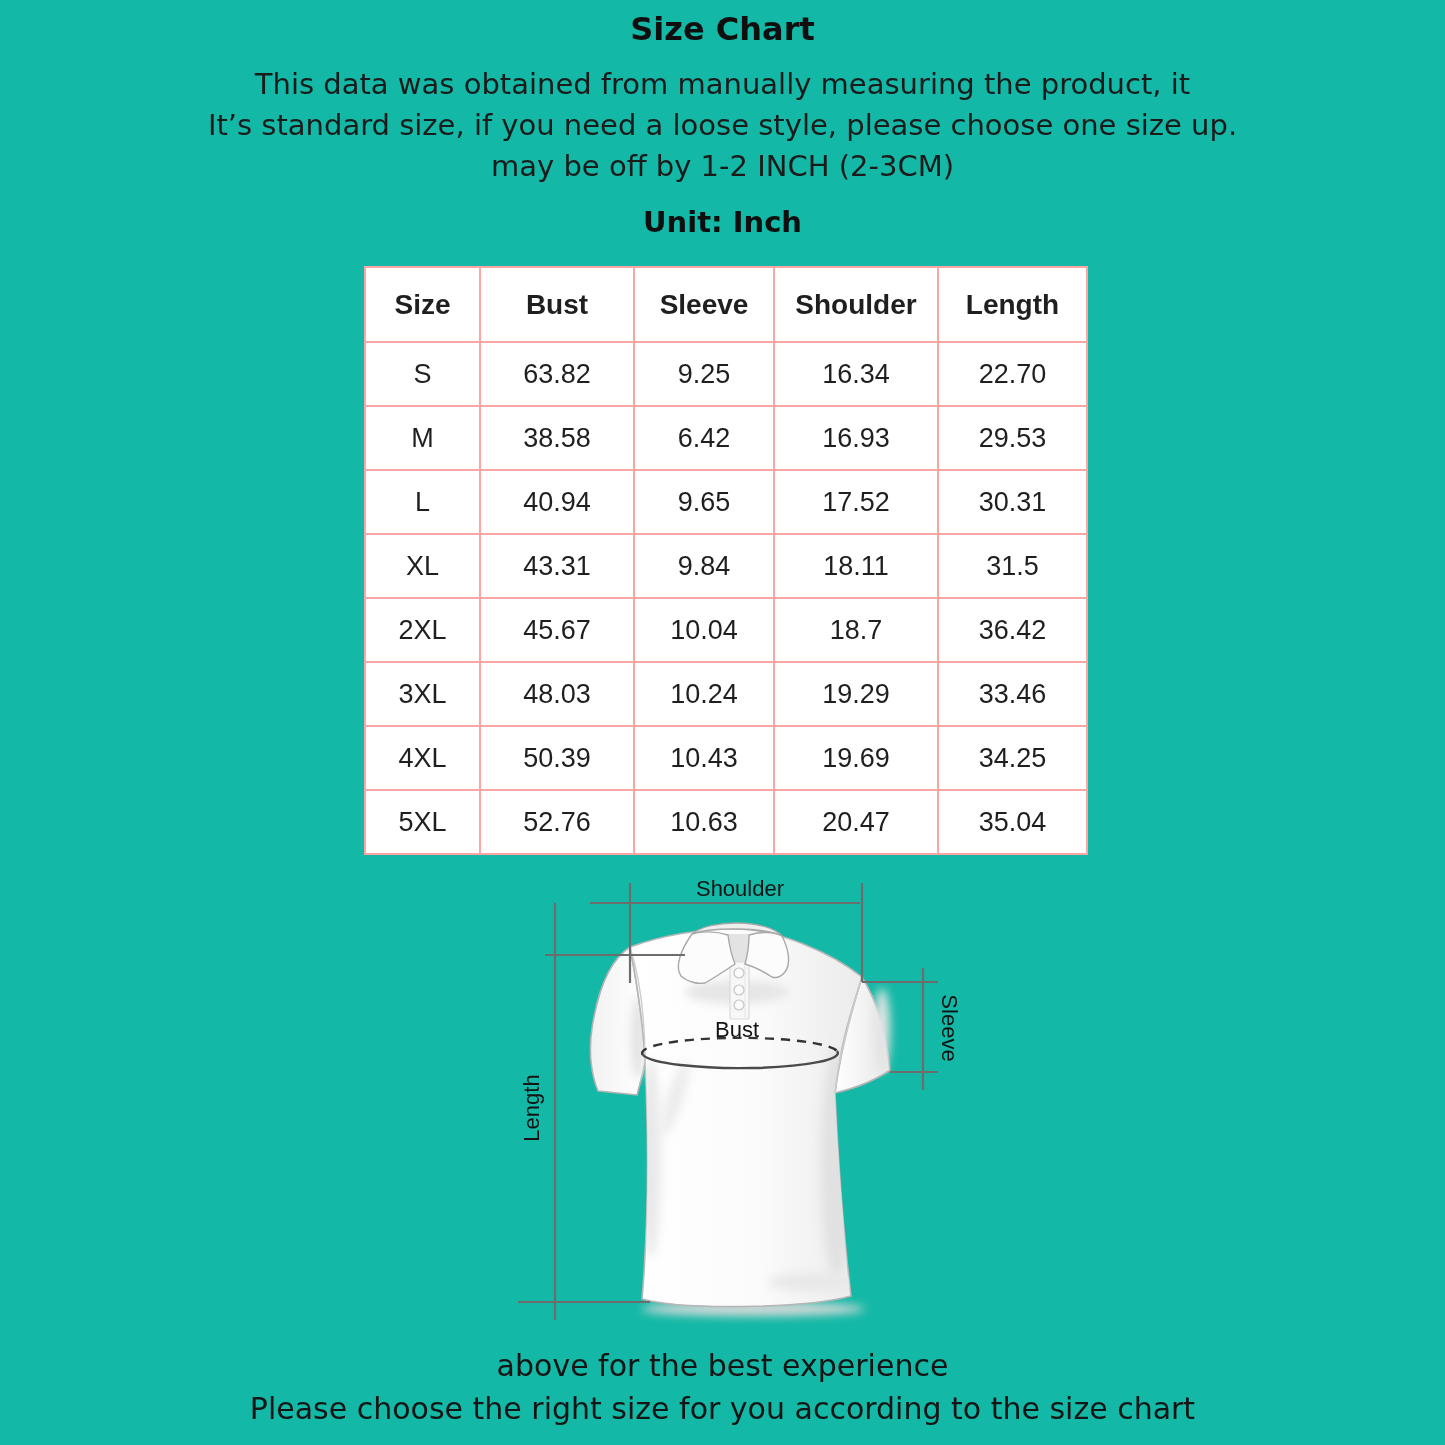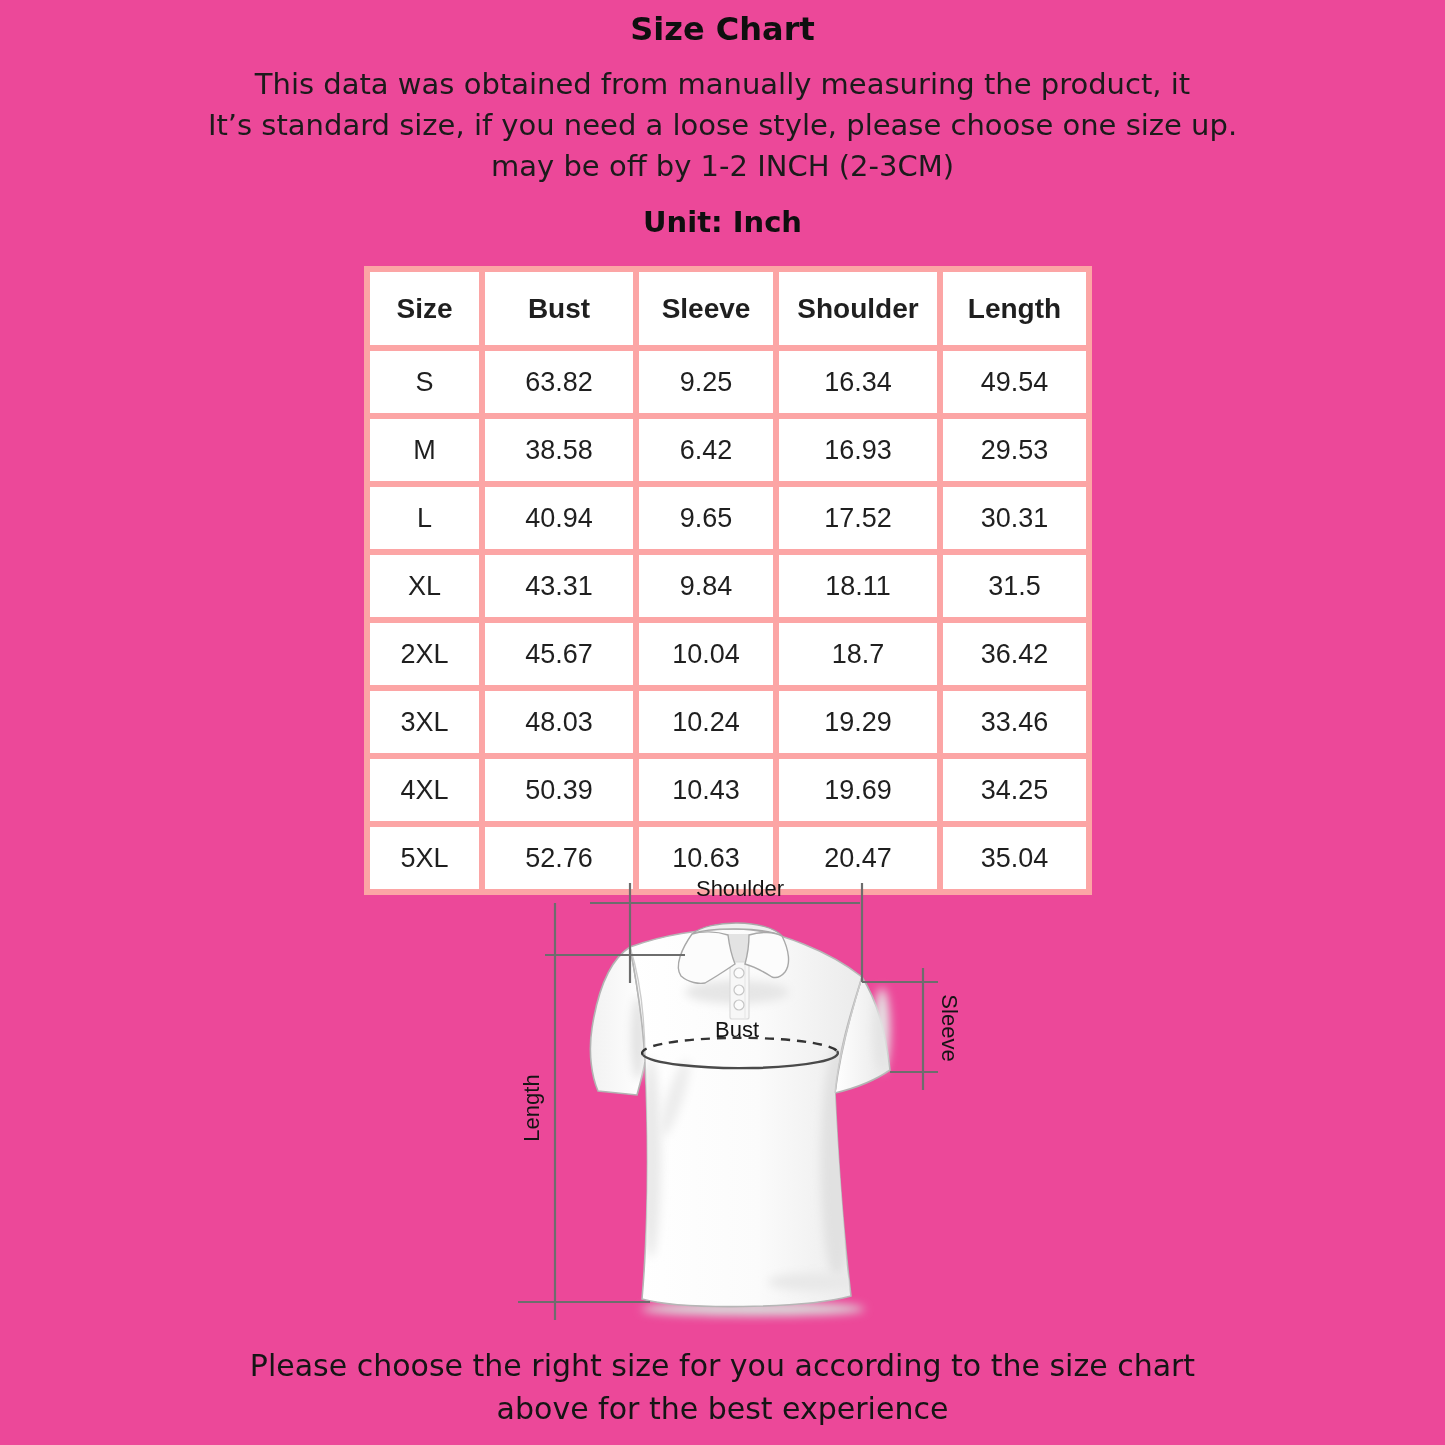--- a/index.html
+++ b/index.html
@@ -1,27 +1,27 @@
 <!DOCTYPE html>
 <html><head>
 <meta charset="utf-8">
 <style>
   html,body{margin:0;padding:0;background:#ffffff;}
-  .page{position:relative;width:1445px;height:1445px;background:#ec4899;overflow:hidden;
+  .page{position:relative;width:1445px;height:1445px;background:#14b8a6;overflow:hidden;
         font-family:"DejaVu Sans",sans-serif;color:#1a1a1a;}
   .title{position:absolute;top:10px;left:0;width:100%;text-align:center;
          font-size:32px;font-weight:700;color:#0f0f0f;}
   .desc{position:absolute;top:64px;left:0;width:100%;text-align:center;
         font-size:29px;line-height:41px;color:#1b1b1b;}
   .unit{position:absolute;top:205px;left:0;width:100%;text-align:center;
         font-size:29px;font-weight:700;color:#0f0f0f;}
   table.size-table{position:absolute;left:364px;top:266px;width:722px;
         border-collapse:collapse;table-layout:fixed;
         font-family:"Liberation Sans",sans-serif;}
-  .size-table th,.size-table td{border:6px solid #fca5a5;text-align:center;
+  .size-table th,.size-table td{border:2px solid #fca5a5;text-align:center;
         vertical-align:middle;background:#ffffff;color:#1f1f1f;padding:0;}
   .size-table th{height:73px;font-size:28px;font-weight:700;}
   .size-table td{height:62px;font-size:27px;font-weight:400;}
   col.c0{width:115px;} col.c1{width:154px;} col.c2{width:140px;}
   col.c3{width:164px;} col.c4{width:149px;}
   svg.diagram{position:absolute;left:505px;top:858px;width:490px;height:472px;}
   .measure{stroke:#6d6d6d;stroke-width:2.2;fill:none;}
   .dlabel{font-family:"Liberation Sans",sans-serif;font-size:22px;fill:#141414;}
   .footer{position:absolute;top:1344px;left:0;width:100%;text-align:center;
         font-size:30px;line-height:43px;color:#151515;}
@@ -57,21 +57,21 @@
         <th>Shoulder</th>
         <th>Length</th>
       </tr>
     </thead>
     <tbody>
       <tr>
         <td>S</td>
         <td>63.82</td>
         <td>9.25</td>
         <td>16.34</td>
-        <td>49.54</td>
+        <td>22.70</td>
       </tr>
       <tr>
         <td>M</td>
         <td>38.58</td>
         <td>6.42</td>
         <td>16.93</td>
         <td>29.53</td>
       </tr>
       <tr>
         <td>L</td>
@@ -188,17 +188,17 @@
       <line class="measure" x1="385" y1="214" x2="433" y2="214"></line>
     </g>
 
     <text class="dlabel" x="235" y="38" text-anchor="middle">Shoulder</text>
     <text class="dlabel" x="232" y="179" text-anchor="middle">Bust</text>
     <text class="dlabel" text-anchor="middle" transform="translate(437 170) rotate(90)" x="0" y="0">Sleeve</text>
     <text class="dlabel" text-anchor="middle" transform="translate(34 250) rotate(-90)" x="0" y="0">Length</text>
   </svg>
 
   <div class="footer">
+    <div>above for the best experience</div>
     <div>Please choose the right size for you according to the size chart</div>
-    <div>above for the best experience</div>
   </div>
 
 </div>
 
 </body></html>

